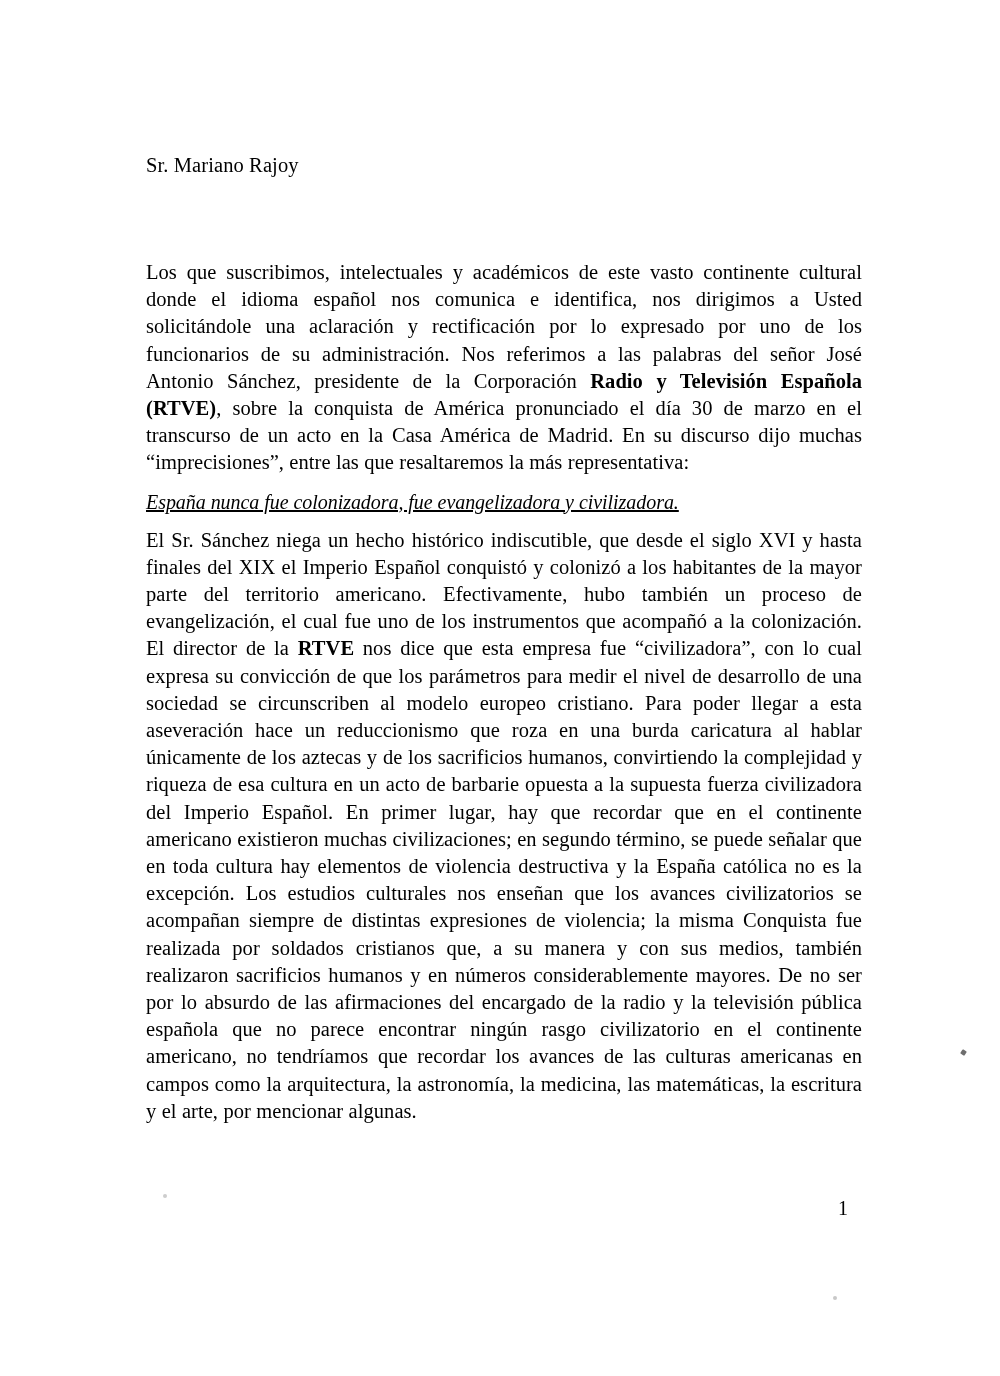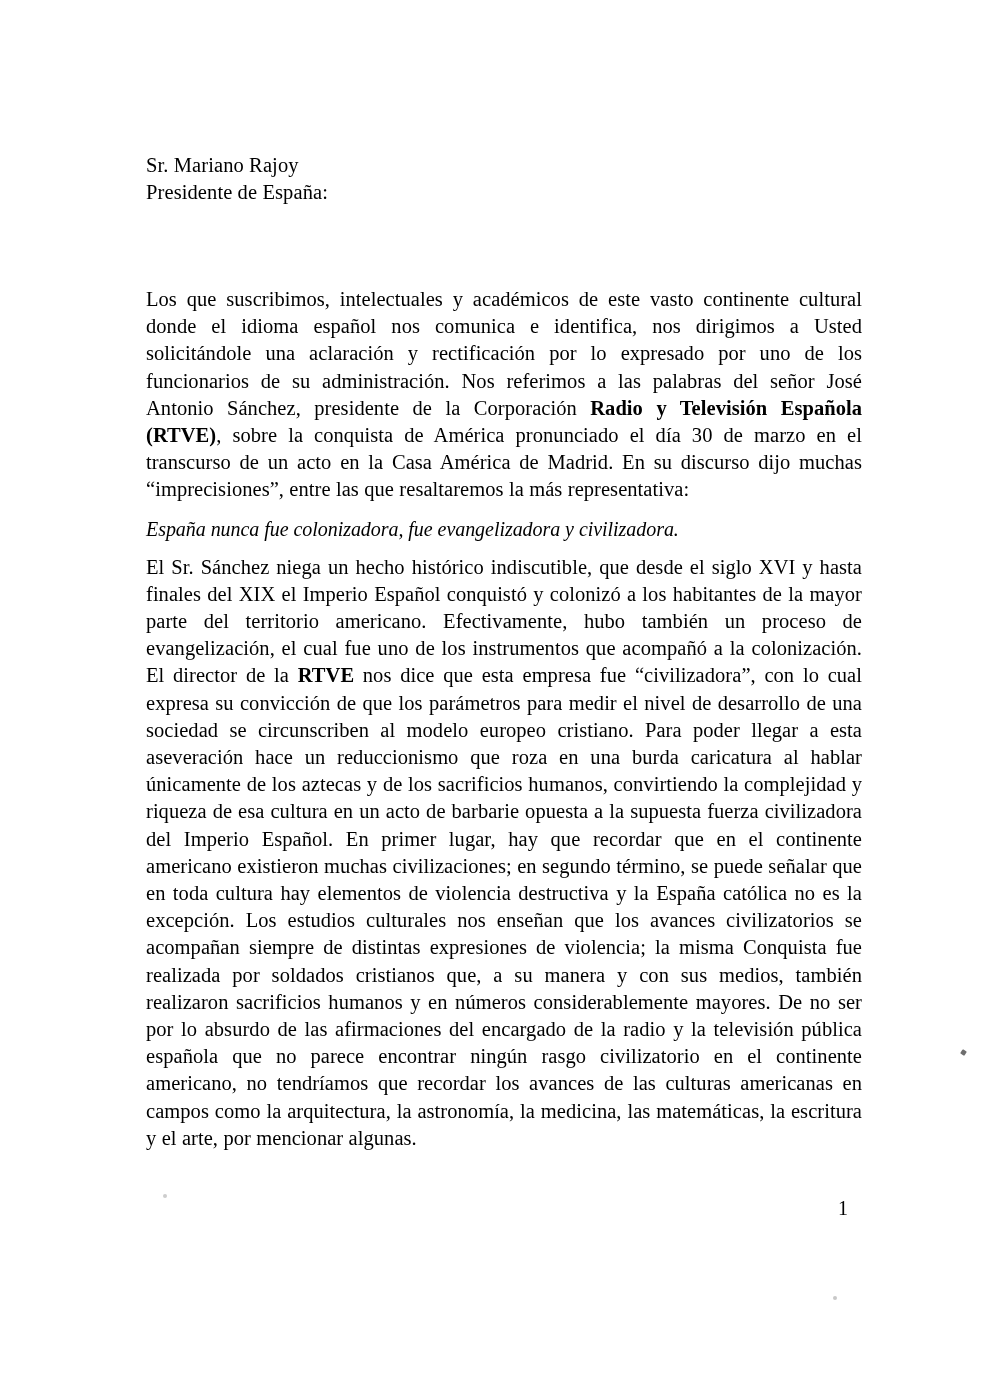--- a/index.html
+++ b/index.html
@@ -47,20 +47,21 @@
     hyphens: none;
   }
   .quote-line {
     font-style: italic;
     font-size: 20px;
     line-height: 27px;
     margin-top: 12px;
     margin-bottom: 11px;
     letter-spacing: -0.05px;
     white-space: nowrap;
+    text-decoration: underline;
   }
   b, .bold {
     font-weight: bold;
   }
   .page-number {
     position: absolute;
     left: 838px;
     top: 1198px;
     font-size: 20px;
     line-height: 1;
@@ -89,21 +90,20 @@
 </style>
 </head>
 <body>
 
 <div class="page">
 
   <div class="content">
 
     <div class="addressee">
       <span class="addressee-line">Sr. Mariano Rajoy</span>
-      <span class="addressee-line">Presidente de España:</span>
     </div>
 
     <div class="body-block">
 
       <p class="para"><span>Los que suscribimos, intelectuales y académicos de este vasto continente cultural donde el idioma español nos comunica e identifica, nos dirigimos a Usted solicitándole una aclaración y rectificación por lo expresado por uno de los funcionarios de su administración. Nos referimos a las palabras del señor José Antonio Sánchez, presidente de la Corporación </span><b>Radio y Televisión Española (RTVE)</b><span>, sobre la conquista de América pronunciado el día 30 de marzo en el transcurso de un acto en la Casa América de Madrid. En su discurso dijo muchas “imprecisiones”, entre las que resaltaremos la más representativa:</span></p>
 
       <div class="quote-line">España nunca fue colonizadora, fue evangelizadora y civilizadora.</div>
 
       <p class="para"><span>El Sr. Sánchez niega un hecho histórico indiscutible, que desde el siglo XVI y hasta finales del XIX el Imperio Español conquistó y colonizó a los habitantes de la mayor parte del territorio americano. Efectivamente, hubo también un proceso de evangelización, el cual fue uno de los instrumentos que acompañó a la colonización. El director de la </span><b>RTVE</b><span> nos dice que esta empresa fue “civilizadora”, con lo cual expresa su convicción de que los parámetros para medir el nivel de desarrollo de una sociedad se circunscriben al modelo europeo cristiano. Para poder llegar a esta aseveración hace un reduccionismo que roza en una burda caricatura al hablar únicamente de los aztecas y de los sacrificios humanos, convirtiendo la complejidad y riqueza de esa cultura en un acto de barbarie opuesta a la supuesta fuerza civilizadora del Imperio Español. En primer lugar, hay que recordar que en el continente americano existieron muchas civilizaciones; en segundo término, se puede señalar que en toda cultura hay elementos de violencia destructiva y la España católica no es la excepción. Los estudios culturales nos enseñan que los avances civilizatorios se acompañan siempre de distintas expresiones de violencia; la misma Conquista fue realizada por soldados cristianos que, a su manera y con sus medios, también realizaron sacrificios humanos y en números considerablemente mayores. De no ser por lo absurdo de las afirmaciones del encargado de la radio y la televisión pública española que no parece encontrar ningún rasgo civilizatorio en el continente americano, no tendríamos que recordar los avances de las culturas americanas en campos como la arquitectura, la astronomía, la medicina, las matemáticas, la escritura y el arte, por mencionar algunas.</span></p>
 

